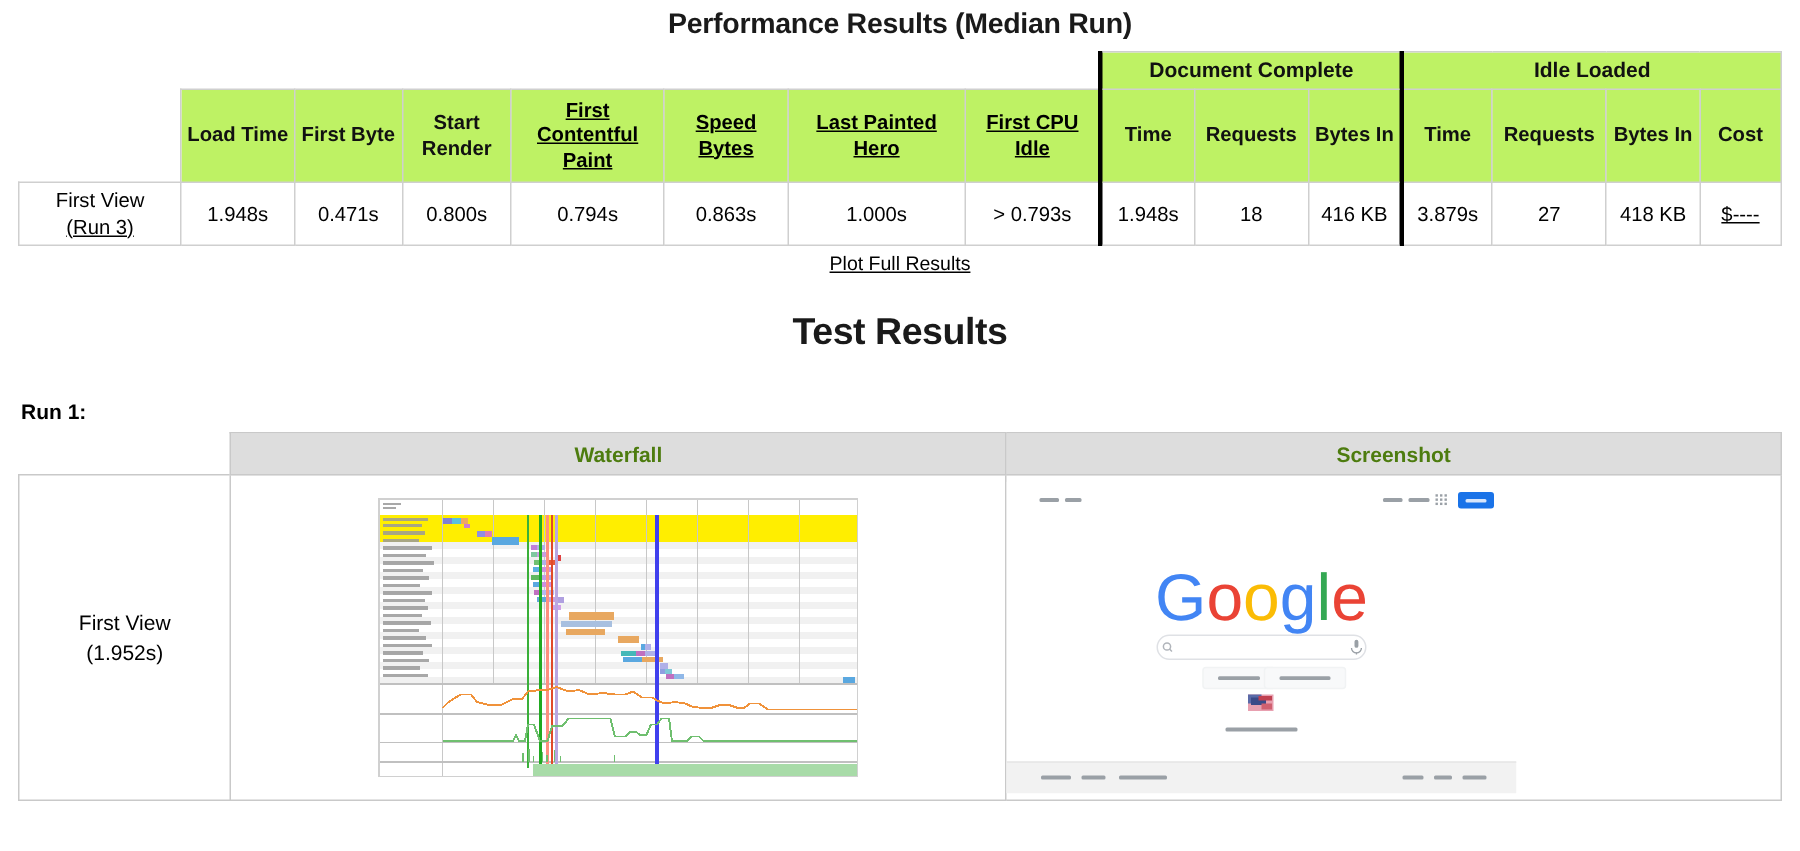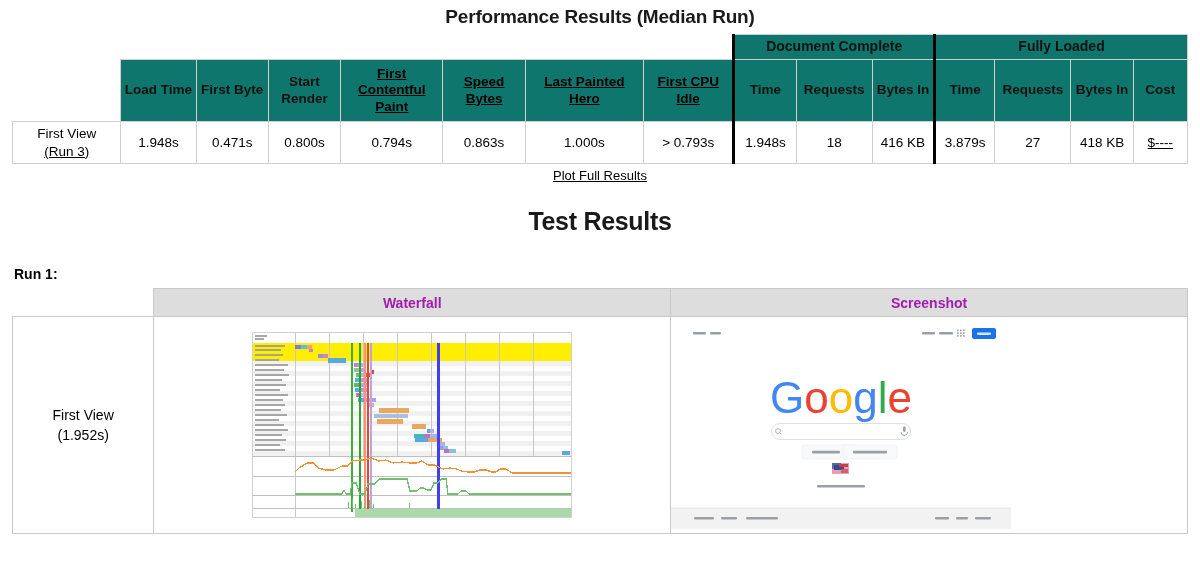--- a/index.html
+++ b/index.html
@@ -43,21 +43,21 @@
     font-size: 13.5px;
   }
   table.perf td, table.perf th {
     border: 1px solid #cfcfcf;
     text-align: center;
     vertical-align: middle;
     padding: 2px 3px;
     font-weight: normal;
   }
   table.perf th {
-    background: #0f766e;
+    background: #bef264;
     font-weight: bold;
     line-height: 1.22;
     color: #111;
   }
   .blank-cell { border: none !important; background: #ffffff !important; }
   .grp-head { height: 25px; font-size: 14px; }
   .col-head { height: 62px; }
   .data-row td { height: 42px; background: #ffffff; }
   .rowlabel { font-size: 13.5px; line-height: 1.3; }
 
@@ -85,21 +85,21 @@
     border-collapse: collapse;
     width: 1176px;
     table-layout: fixed;
   }
   table.results th {
     background: #dddddd;
     border: 1px solid #c9c9c9;
     font-size: 14px;
     font-weight: bold;
     height: 28px;
-    color: #a21caf;
+    color: #4d7c0f;
   }
   table.results td {
     border: 1px solid #c9c9c9;
     vertical-align: middle;
     text-align: center;
     background: #ffffff;
     padding: 0;
   }
   th.no-border-cell, td.no-border-cell {
     border: none !important;
@@ -134,21 +134,21 @@
           <col style="width:62px">
         <col style="width:60px">
           <col style="width:76px">
           <col style="width:62px">
           <col style="width:54px">
       </colgroup>
       <thead>
         <tr class="grp-head">
           <th class="blank-cell" colspan="8"></th>
           <th class="thick-left" colspan="3">Document Complete</th>
-          <th class="thick-left" colspan="4">Fully Loaded</th>
+          <th class="thick-left" colspan="4">Idle Loaded</th>
         </tr>
         <tr class="col-head">
           <th class="blank-cell"></th>
           <th>Load Time</th>
           <th>First Byte</th>
           <th>Start Render</th>
           <th><a class="lnk" href="#">First Contentful Paint</a></th>
           <th><a class="lnk" href="#">Speed Bytes</a></th>
           <th><a class="lnk" href="#">Last Painted Hero</a></th>
           <th><a class="lnk" href="#">First CPU Idle</a></th>

